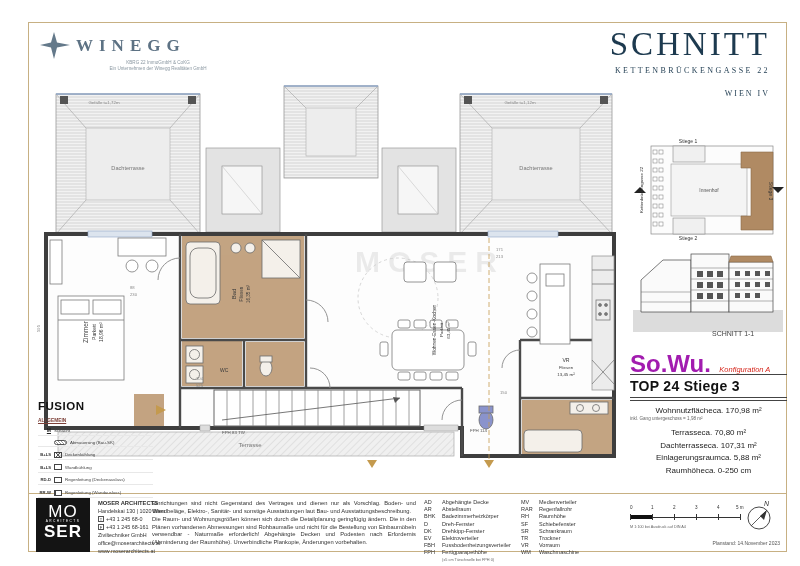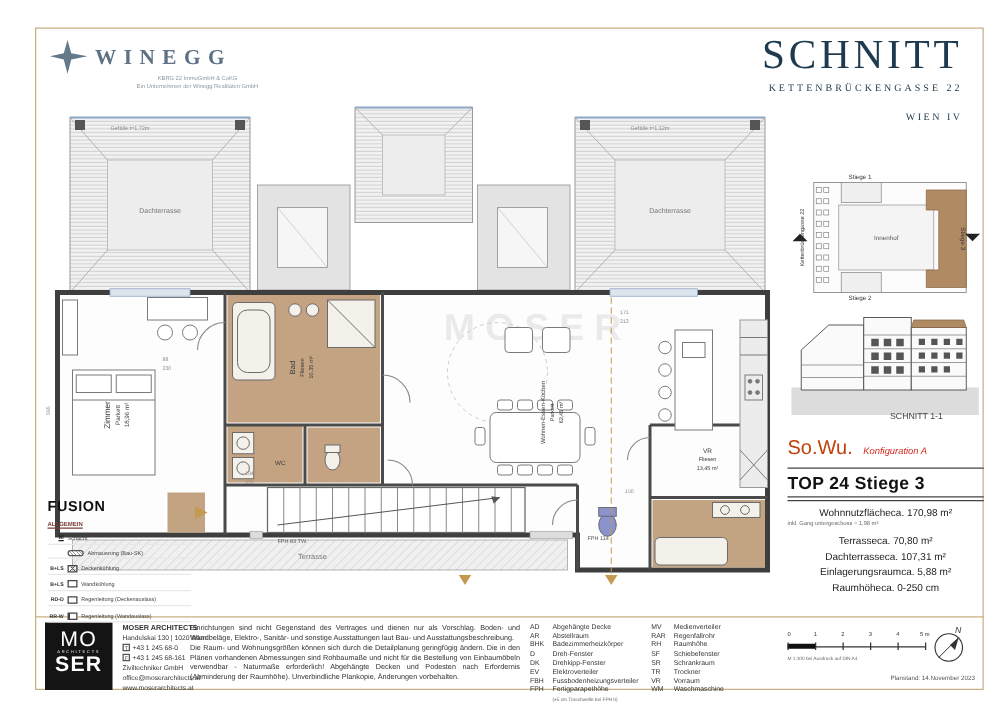--- a/index.html
+++ b/index.html
@@ -16,21 +16,21 @@
   .fusion-wrap { left:570px; top:28px; width:200px; text-align:right; color:#1d3a4f; font-family:"Liberation Serif",serif; }
   .fusion-the { font-size:19px; letter-spacing:6px; }
   .fusion-name { font-size:33px; letter-spacing:3px; margin-top:-2px; }
   .fusion-addr { font-size:8px; letter-spacing:2.4px; margin-top:3px; }
   .fusion-city { font-size:8px; letter-spacing:2px; margin-top:14px; }
   
   .dg-tag { left:752px; top:286px; font-size:10px; font-weight:bold; color:#333; }
   .schnitt-label { left:712px; top:330px; font-size:7px; color:#444; }
   .unit-panel { left:630px; top:350px; width:157px; }
   .unit-type-row { position:relative; height:22px; }
-  .unit-type { font-size:16px; font-weight:normal; color:#c2410c; display:inline; }
+  .unit-type { font-size:24px; font-weight:bold; color:#a21caf; display:inline; }
   .unit-config { font-size:7.5px; font-style:italic; color:#d6281e; margin-left:4px; }
   .unit-hr { border-top:1px solid #444; margin:2px 0; }
   .unit-top { font-size:14px; font-weight:bold; color:#111; letter-spacing:.3px; padding:1px 0; }
   .unit-floor-row { display:flex; font-size:8px; color:#222; padding:2px 0; }
   .unit-floor-row .fl { width:90px; }
   .unit-metrics { margin-top:5px; }
   .metric-row { display:flex; justify-content:center; font-size:8px; color:#222; margin-top:3.5px; }
   .metric-note { font-size:4.6px; color:#666; margin-top:0.5px; }
   .metric-gap { height:4px; }
   

